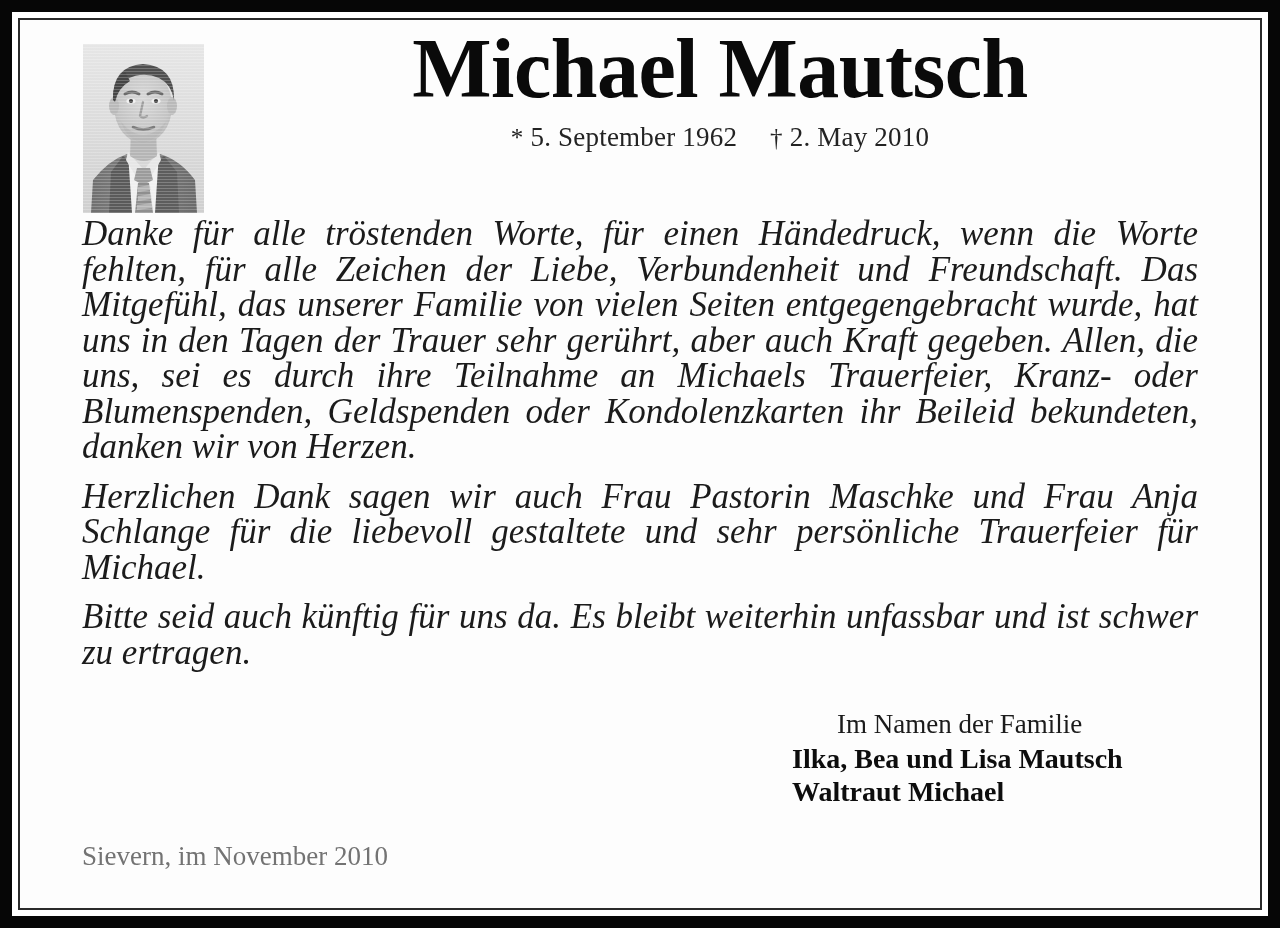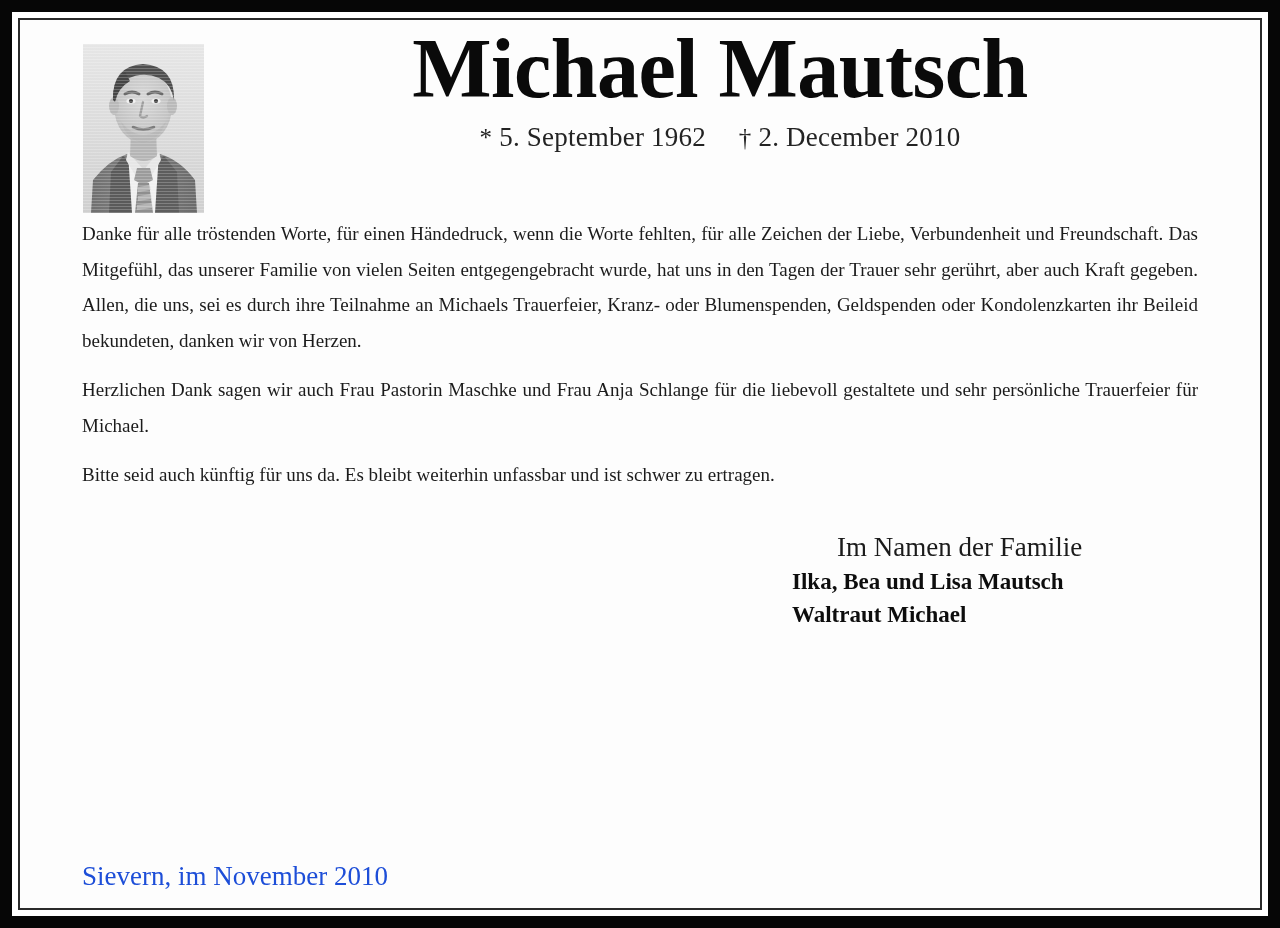--- a/index.html
+++ b/index.html
@@ -104,54 +104,55 @@
   .sym { font-size: 25px; }
 
   
   .body-area {
     position: relative;
     margin: 0 62px 0 62px;
   }
   .para {
     text-align: justify;
     text-justify: inter-word;
-    font-size: 19px;
+    font-size: 35px;
     line-height: 35.5px;
     color: #1b1b1b;
     margin: 0 0 14px 0;
     hyphens: manual;
+    font-style: italic;
   }
   .para:last-of-type { margin-bottom: 0; }
 
   
   .signature {
     margin: 36px 62px 0 62px;
     text-align: left;
     padding-left: 710px;
   }
   .sig-intro {
     font-size: 27px;
     line-height: 36px;
     color: #1b1b1b;
     margin-left: 45px;
   }
   .sig-name {
-    font-size: 23px;
+    font-size: 28px;
     line-height: 33px;
     font-weight: bold;
     color: #0d0d0d;
   }
 
   
   .footer-place {
     position: absolute;
     left: 62px;
-    bottom: 16px;
+    bottom: 36px;
     font-size: 27px;
-    color: #1d4ed8;
+    color: #737373;
   }
 </style>
 </head>
 <body>
 
 <div class="notice-outer">
   <div class="notice-gap">
     <div class="notice-rule">
       <div class="notice-page">
 
@@ -227,21 +228,21 @@
 
           <div class="title-block">
             <div class="deceased-name">Michael Mautsch</div>
             <div class="dates-line">
               <span class="date-birth">
                 <span class="sym">*</span>
                 <span>5. September 1962</span>
               </span>
               <span class="date-death">
                 <span class="sym">†</span>
-                <span>2. December 2010</span>
+                <span>2. May 2010</span>
               </span>
             </div>
           </div>
         </div>
 
         <div class="body-area">
           <p class="para">Danke für alle tröstenden Worte, für einen Händedruck, wenn die Worte fehlten, für alle Zeichen der Liebe, Verbundenheit und Freundschaft. Das Mitgefühl, das unserer Familie von vielen Seiten entgegengebracht wurde, hat uns in den Tagen der Trauer sehr gerührt, aber auch Kraft gegeben. Allen, die uns, sei es durch ihre Teilnahme an Michaels Trauerfeier, Kranz- oder Blumenspenden, Geldspenden oder Kondolenzkarten ihr Beileid bekundeten, danken wir von Herzen.</p>
           <p class="para">Herzlichen Dank sagen wir auch Frau Pastorin Maschke und Frau Anja Schlange für die liebevoll gestaltete und sehr persönliche Trauerfeier für Michael.</p>
           <p class="para">Bitte seid auch künftig für uns da. Es bleibt weiterhin unfassbar und ist schwer zu ertragen.</p>
         </div>

